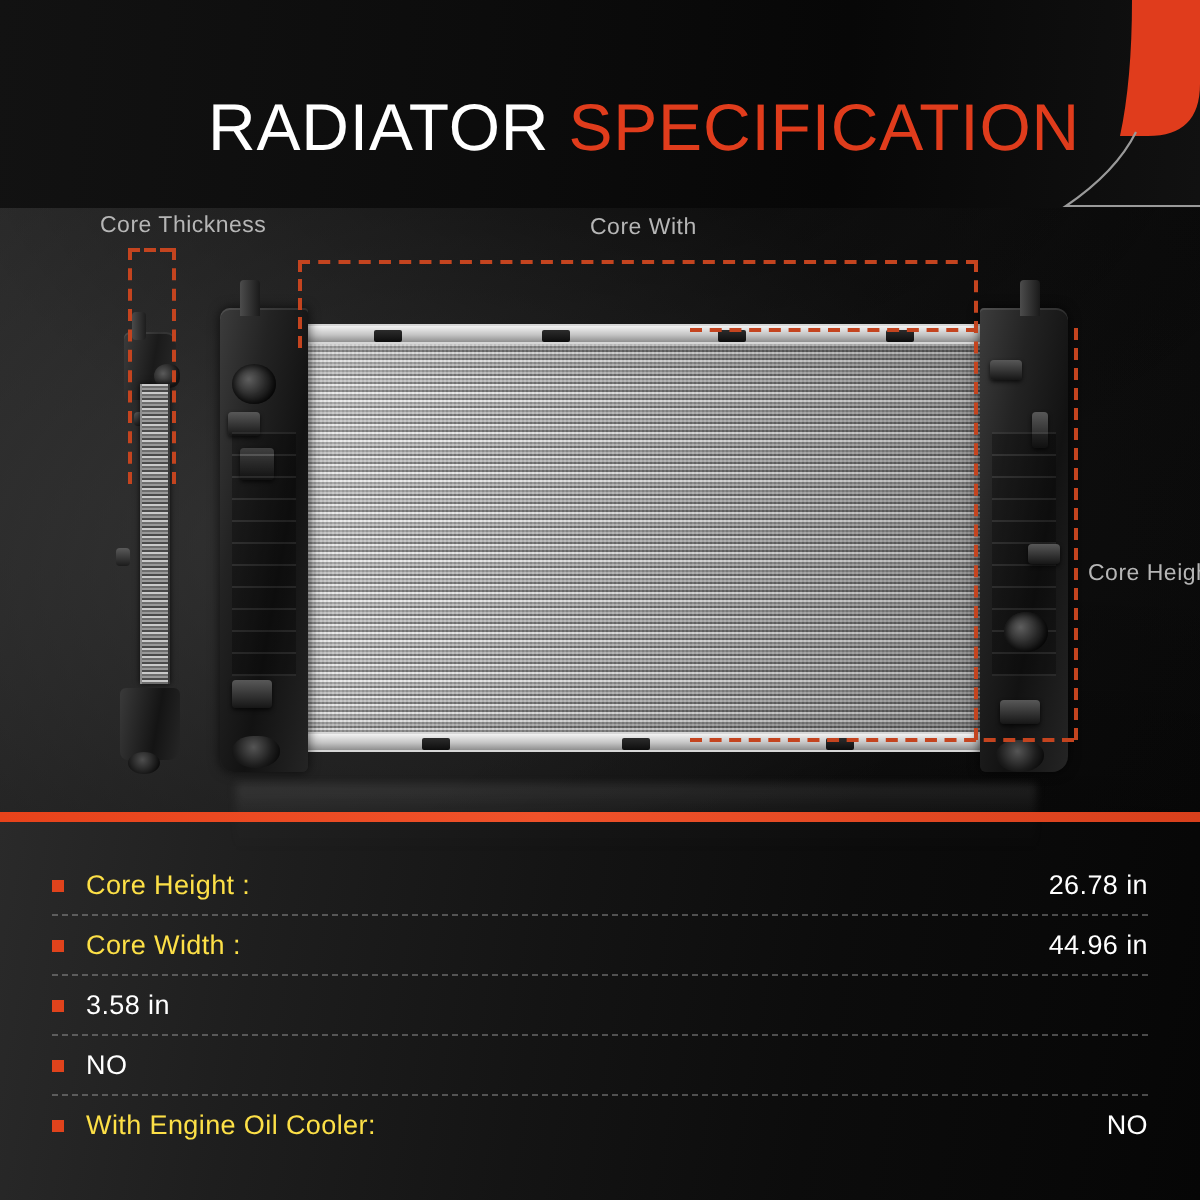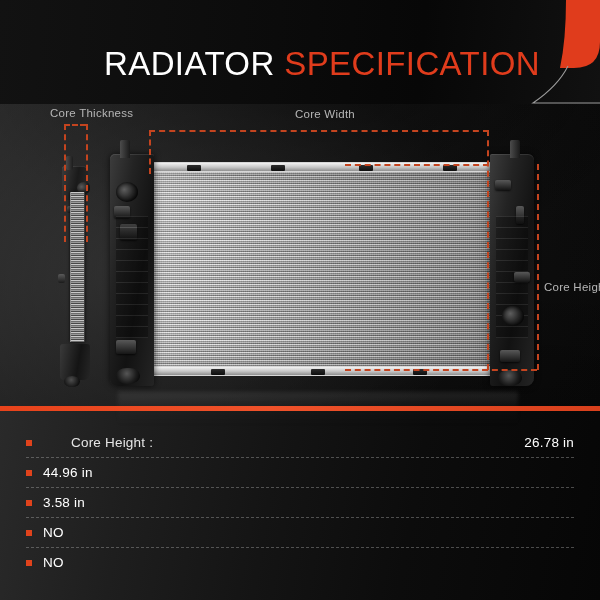--- a/index.html
+++ b/index.html
@@ -292,25 +292,24 @@
     border-bottom: 1px dashed rgba(170,170,170,0.42);
   }
   .spec-row:last-child { border-bottom: none; }
   .bullet {
     width: 6px; height: 6px;
     background: #e0431c;
     margin-right: 11px;
     flex: 0 0 auto;
   }
   .spec-label {
-    color: #e5e5e5;
+    color: #fde047;
     font-size: 13.5px;
     letter-spacing: 0.2px;
     flex: 1 1 auto;
-    margin-left: 28px;
   }
   .spec-value {
     color: #ffffff;
     font-size: 13.5px;
     letter-spacing: 0.2px;
     text-align: right;
     flex: 0 0 auto;
   }
 </style>
 </head>
@@ -387,21 +386,21 @@
     </div>
 
     <div class="reflection"></div>
   </div>
 
   <div class="dim-label" style="left:50px; top:107px;">Core Thickness</div>
   <div class="dash-h" style="left:64px; top:124px; width:22px;"></div>
   <div class="dash-v" style="left:64px; top:124px; height:118px;"></div>
   <div class="dash-v" style="left:86px; top:124px; height:118px;"></div>
 
-  <div class="dim-label" style="left:295px; top:108px;">Core Width</div>
+  <div class="dim-label" style="left:295px; top:108px;">Core With</div>
   <div class="dash-h" style="left:149px; top:130px; width:340px;"></div>
   <div class="dash-v" style="left:149px; top:130px; height:44px;"></div>
   <div class="dash-v" style="left:487px; top:130px; height:240px;"></div>
 
   <div class="dim-label" style="left:544px; top:281px;">Core Height</div>
   <div class="dash-v" style="left:537px; top:164px; height:206px;"></div>
   <div class="dash-h" style="left:345px; top:369px; width:192px;"></div>
   <div class="dash-h" style="left:345px; top:164px; width:144px;"></div>
 
   <div class="divider"></div>
@@ -409,33 +408,35 @@
   <div class="spec-table">
 
     <div class="spec-row">
       <span class="bullet"></span>
       <span class="spec-label">Core Height :</span>
       <span class="spec-value">26.78 in</span>
     </div>
 
     <div class="spec-row">
       <span class="bullet"></span>
+      <span class="spec-label">Core Width :</span>
       <span class="spec-value">44.96 in</span>
     </div>
 
     <div class="spec-row">
       <span class="bullet"></span>
       <span class="spec-value">3.58 in</span>
     </div>
 
     <div class="spec-row">
       <span class="bullet"></span>
       <span class="spec-value">NO</span>
     </div>
 
     <div class="spec-row">
       <span class="bullet"></span>
+      <span class="spec-label">With Engine Oil Cooler:</span>
       <span class="spec-value">NO</span>
     </div>
 
   </div>
 
 </div>
 
 </body></html>

